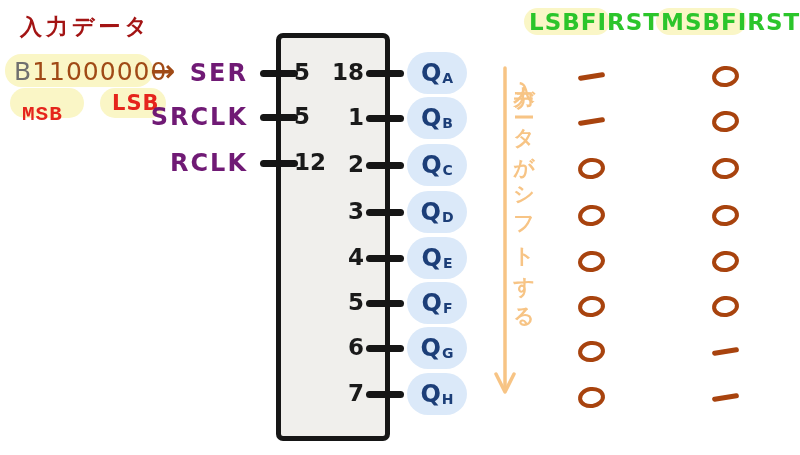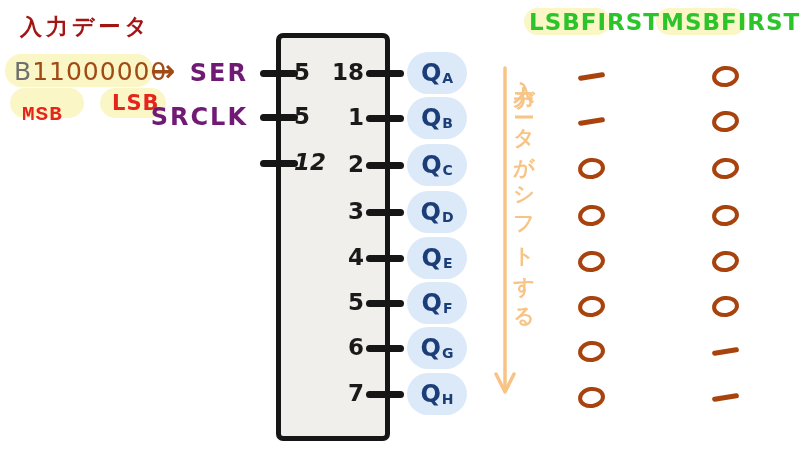--- a/index.html
+++ b/index.html
@@ -95,22 +95,23 @@
   <div class="abs col-header msb-h">MSBFIRST</div>
 
   <div id="bit-cols"></div>
 
 <div class="abs pin-label" style="left: 138px; top: 59px;">SER</div>
     <div class="abs tick" style="left: 260px; top: 70px; width: 38px; height: 7px;"></div>
     <div class="abs pin-num" style="left: 294px; top: 59px;">5</div>
     <div class="abs pin-label" style="left: 138px; top: 103px;">SRCLK</div>
     <div class="abs tick" style="left: 260px; top: 114px; width: 38px; height: 7px;"></div>
     <div class="abs pin-num" style="left: 294px; top: 103px;">5</div>
+    <div class="abs pin-label" style="left: 138px; top: 149px;">RCLK</div>
     <div class="abs tick" style="left: 260px; top: 160px; width: 38px; height: 7px;"></div>
-    <div class="abs pin-num" style="left: 294px; top: 149px; font-style: italic;">12</div>
+    <div class="abs pin-num" style="left: 294px; top: 149px;">12</div>
     <div class="abs pin-num" style="left: 326px; top: 59px; text-align: right;">18</div>
     <div class="abs tick" style="left: 366px; top: 70px; width: 38px; height: 7px;"></div>
     <div class="abs q-blob" style="left: 407px; top: 52px;">
       <span class="q-main">Q</span>
       <span class="q-sub">A</span>
     </div>
     <div class="abs pin-num" style="left: 326px; top: 104px; text-align: right;">1</div>
     <div class="abs tick" style="left: 366px; top: 115px; width: 38px; height: 7px;"></div>
     <div class="abs q-blob" style="left: 407px; top: 97px;">
       <span class="q-main">Q</span>

